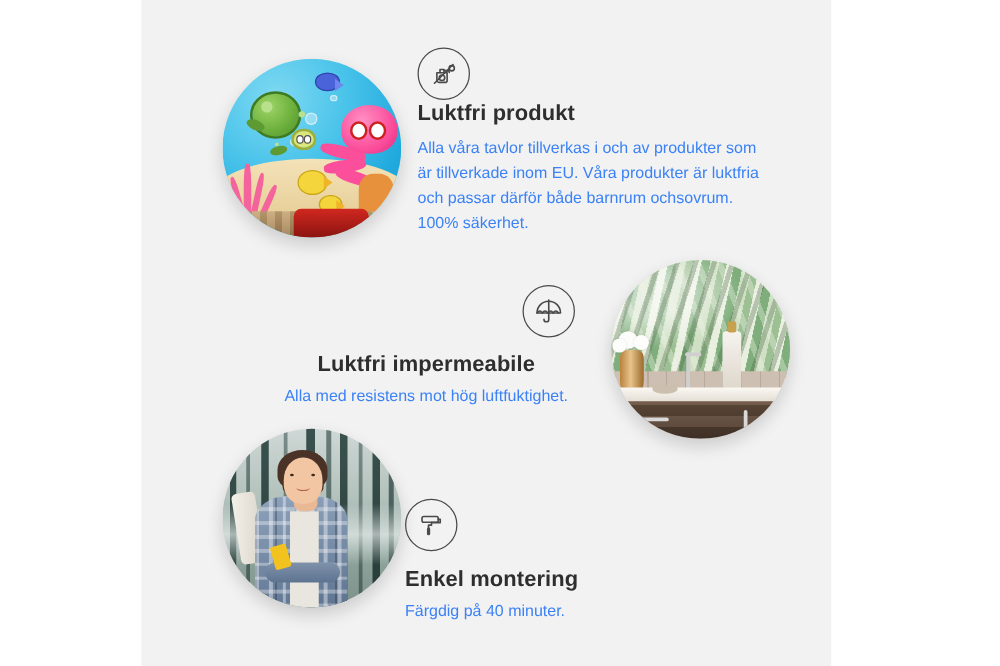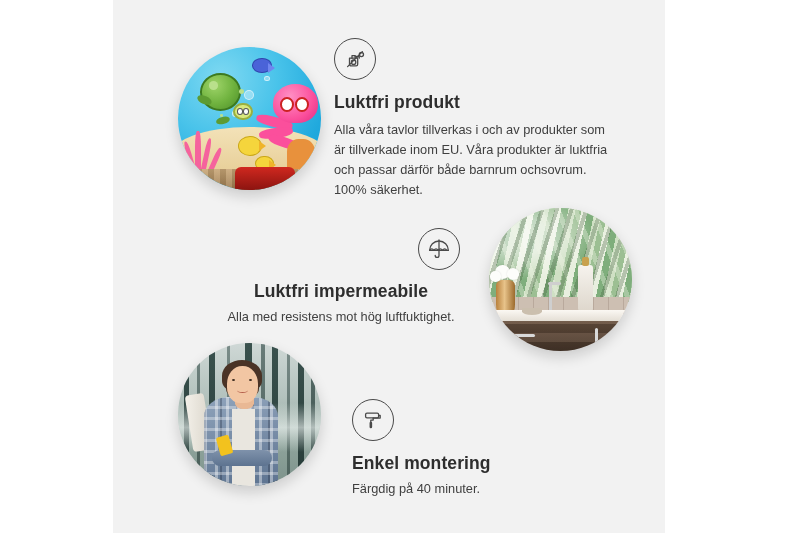--- a/index.html
+++ b/index.html
@@ -316,36 +316,36 @@
 
   .feature-title {
     font-size: 17.5px;
     font-weight: bold;
     color: #2e2e2e;
     letter-spacing: .1px;
   }
   .feature-desc {
     font-size: 12.8px;
     line-height: 1.56;
-    color: #404040;
+    color: #3b82f6;
   }
 
   
   #feature-odorless { left: 334px; top: 38px; width: 300px; text-align: left; }
-  #feature-odorless .feature-title { margin-top: 12px; }
+  #feature-odorless .feature-title { margin-top: 0; }
   #feature-odorless .feature-desc  { margin-top: 7px; width: 285px; }
 
   
   #feature-waterproof { left: 196px; top: 228px; width: 290px; text-align: center; }
   #feature-waterproof .feature-icon { margin: 0 0 0 auto; margin-right: 26px; }
   #feature-waterproof .feature-title { margin-top: 11px; }
   #feature-waterproof .feature-desc  { margin-top: 5px; }
 
   
-  #feature-mounting { left: 352px; top: 399px; width: 270px; text-align: left; }
+  #feature-mounting { left: 324px; top: 399px; width: 270px; text-align: left; }
   #feature-mounting .feature-title { margin-top: 12px; }
   #feature-mounting .feature-desc  { margin-top: 5px; }
 </style>
 </head>
 <body>
 
 <div id="stage">
 
   <div class="panel"></div>
 

